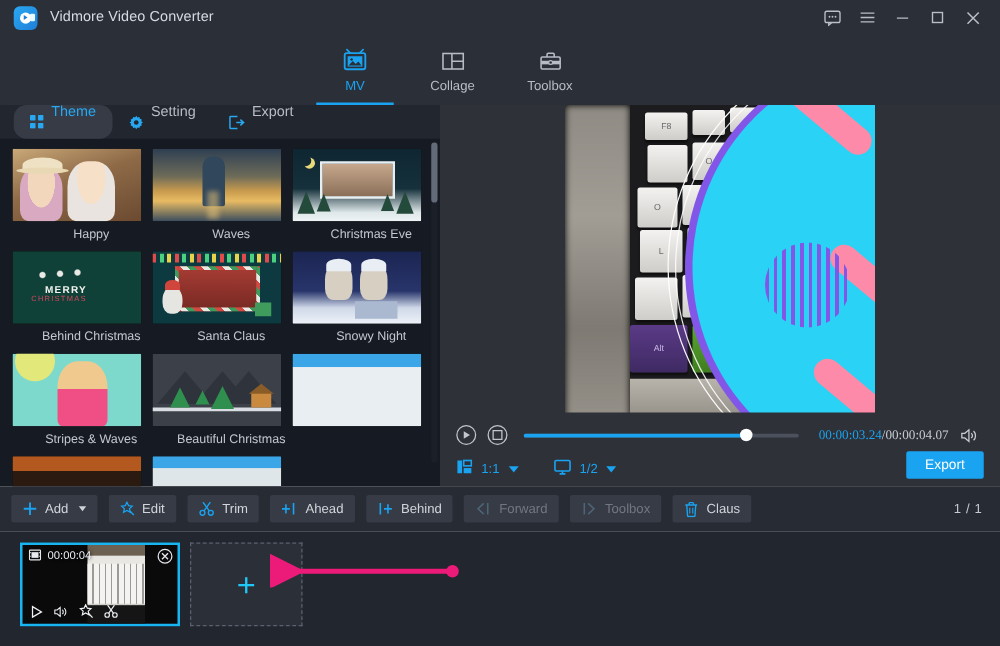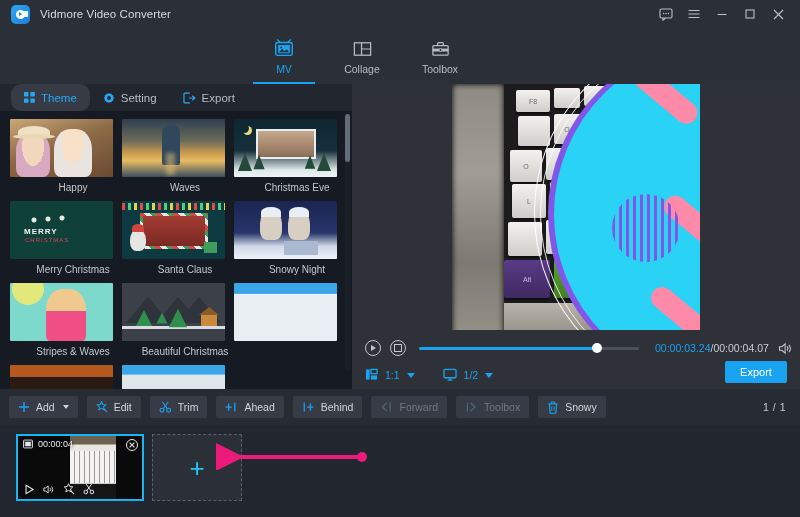--- a/index.html
+++ b/index.html
@@ -89,21 +89,21 @@
     position: absolute; left: 0; top: 84px; width: 352px; height: 305px;
     background: #161a23;
   }
   .subtabs {
     position: absolute; left: 0; top: 0; width: 352px; height: 27px;
     background: #22262f;
     display: flex; align-items: flex-end;
   }
   .subtab {
     height: 27px; padding: 0 13px;
-    display: flex; align-items: center; gap: 6px;
+    display: flex; gap: 6px;
     color: #b7bcc5; font-size: 11.5px; cursor: pointer; border-radius: 10px;
   }
   .subtab.active { background: #363b46; color: #28a8f0; }
   .subtab:first-child { margin-left: 11px; }
   .subtab .st-ico { display: flex; align-items: center; }
 
   .theme-grid {
     position: absolute; left: 0; top: 27px; width: 352px; height: 278px;
     padding: 8px 10px 0 10px;
     display: grid;
@@ -143,21 +143,21 @@
   .tn-simple { background: linear-gradient(180deg,#2e3f52 0%,#6d6b59 38%,#c79a4e 58%,#e8bb63 72%,#3b4d5e 100%); }
   .tn-simple::before{content:"";position:absolute;left:40px;top:6px;width:18px;height:40px;background:#31475c;border-radius:8px 8px 2px 2px;}
   .tn-simple::after{content:"";position:absolute;left:44px;top:34px;width:9px;height:22px;background:#e2bf76;opacity:.55;filter:blur(2px);}
 
   .tn-xeve { background: linear-gradient(180deg,#0e2632 0%,#16313b 55%,#dfe8ea 88%,#eef4f5 100%); }
   .tn-xeve .moon{position:absolute;left:6px;top:5px;width:9px;height:9px;border-radius:50%;box-shadow:3px 2px 0 0 #e9d97a;}
   .tn-xeve .pframe{position:absolute;left:22px;top:10px;width:60px;height:30px;background:linear-gradient(180deg,#c7a88d,#8a6f58);border:2px solid #e8eef0;}
   .tn-xeve .tree{position:absolute;bottom:6px;width:0;height:0;border-left:7px solid transparent;border-right:7px solid transparent;border-bottom:18px solid #244a3c;}
 
   .tn-merry { background: #0f4138; }
-  .tn-merry .mtxt{position:absolute;left:14px;top:26px;color:#f2f2ee;font-size:8px;font-weight:bold;letter-spacing:1px;}
+  .tn-merry .mtxt{position:absolute;left:26px;top:26px;color:#f2f2ee;font-size:8px;font-weight:bold;letter-spacing:1px;}
   .tn-merry .mtxt2{position:absolute;left:15px;top:36px;color:#d7445a;font-size:6px;letter-spacing:1px;}
   .tn-merry .deer{position:absolute;left:16px;top:13px;width:44px;height:10px;
      background:radial-gradient(circle at 8px 6px,#e9e9e5 0 2px,transparent 3px),
                 radial-gradient(circle at 22px 5px,#e9e9e5 0 2px,transparent 3px),
                 radial-gradient(circle at 36px 4px,#e9e9e5 0 2px,transparent 3px);}
 
   .tn-santa { background: #0c3a40; }
   .tn-santa .lights{position:absolute;left:0;top:2px;width:103px;height:7px;
     background: repeating-linear-gradient(90deg,#e04a4a 0 3px,transparent 3px 6px,#4ad07e 6px 9px,transparent 9px 12px,#e8d24a 12px 15px,transparent 15px 18px);}
   .tn-santa .frame{position:absolute;left:18px;top:12px;width:68px;height:36px;
@@ -263,21 +263,21 @@
     color: #c2c6cd; cursor: pointer;
   }
   .pc-play::after { content:""; width:0;height:0;border-left:5px solid #c2c6cd;border-top:3.2px solid transparent;border-bottom:3.2px solid transparent; margin-left:1.5px;}
   .pc-stop::after { content:""; width:6px;height:6px;border:1.2px solid #c2c6cd;}
   .pc-track {
     position: relative; height: 3px; background: #4b515c; border-radius: 2px;
     margin-left: 13px; flex: 0 0 220px;
   }
   .pc-fill { position:absolute; left:0; top:0; height:3px; background:#1aa3f0; border-radius:2px; width: 81%; }
   .pc-knob { position:absolute; left:81%; top:-3.5px; width:10px; height:10px; border-radius:50%; background:#fff; margin-left:-5px; cursor:pointer;}
-  .pc-time { margin-left: 16px; font-size: 10.5px; font-family:Liberation Sans, sans-serif; white-space: nowrap; }
+  .pc-time { margin-left: 16px; font-size: 10.5px; font-family:Liberation Serif, serif; white-space: nowrap; }
   .pc-time .cur { color: #1aa3f0; }
   .pc-time .sep, .pc-time .tot { color: #c8ccd3; }
   .pc-vol { margin-left: 9px; color:#c8ccd3; display:flex; align-items:center; cursor:pointer;}
 
   .pc-row2 { position: absolute; left: 0; top: 33px; width: 448px; height: 24px; display: flex; align-items: center; }
   .pc-opt { display: flex; align-items: center; gap: 7px; color: #1aa3f0; font-size: 10.5px; cursor: pointer;}
   .caret { width:0;height:0;border-left:4.5px solid transparent;border-right:4.5px solid transparent;border-top:5px solid #1aa3f0; }
   .export-btn {
     position: absolute; right: 13px; top: 31px;
     width: 62px; height: 22px; background: #1aa3f0; color: #fff;
@@ -489,21 +489,21 @@
       </div>
 
       <div class="theme-cell">
         <div class="theme-thumb">
           <div class="tn tn-merry">
               <div class="deer"></div>
             <div class="mtxt">MERRY</div>
             <div class="mtxt2">CHRISTMAS</div>
             </div>
         </div>
-        <div class="theme-label">Merry Christmas</div>
+        <div class="theme-label">Behind Christmas</div>
       </div>
 
       <div class="theme-cell">
         <div class="theme-thumb">
           <div class="tn tn-santa">
               <div class="lights"></div>
               <div class="frame"></div>
               <div class="sclaus"></div>
               <div class="gift"></div>
             </div>
@@ -728,21 +728,21 @@
     </div>
     <div class="tb-btn">
       <span class="tb-ico">
         <svg width="12" height="13" viewBox="0 0 13 14">
             <path d="M1.4 3.2 h10.2" stroke="currentColor" stroke-width="1.2"></path>
             <path d="M4.6 3.2 V1.8 a.7 .7 0 0 1 .7-.7 h2.4 a.7 .7 0 0 1 .7 .7 V3.2" fill="none" stroke="currentColor" stroke-width="1.2"></path>
             <path d="M2.6 3.2 L3.3 12.6 a.7 .7 0 0 0 .7 .6 h5 a.7 .7 0 0 0 .7-.6 L10.4 3.2" fill="none" stroke="currentColor" stroke-width="1.2"></path>
             <path d="M5.2 5.6 v5 M7.8 5.6 v5" stroke="currentColor" stroke-width="1"></path>
           </svg>
       </span>
-      <span>Snowy</span>
+      <span>Claus</span>
     </div>
     <div class="tb-page">1 / 1</div>
   </div>
 
   <div class="timeline">
     <div class="clip">
       <div class="clip-img"></div>
       <div class="clip-topbar">
         <span class="clip-film">
           <svg width="10" height="10" viewBox="0 0 11 11">

